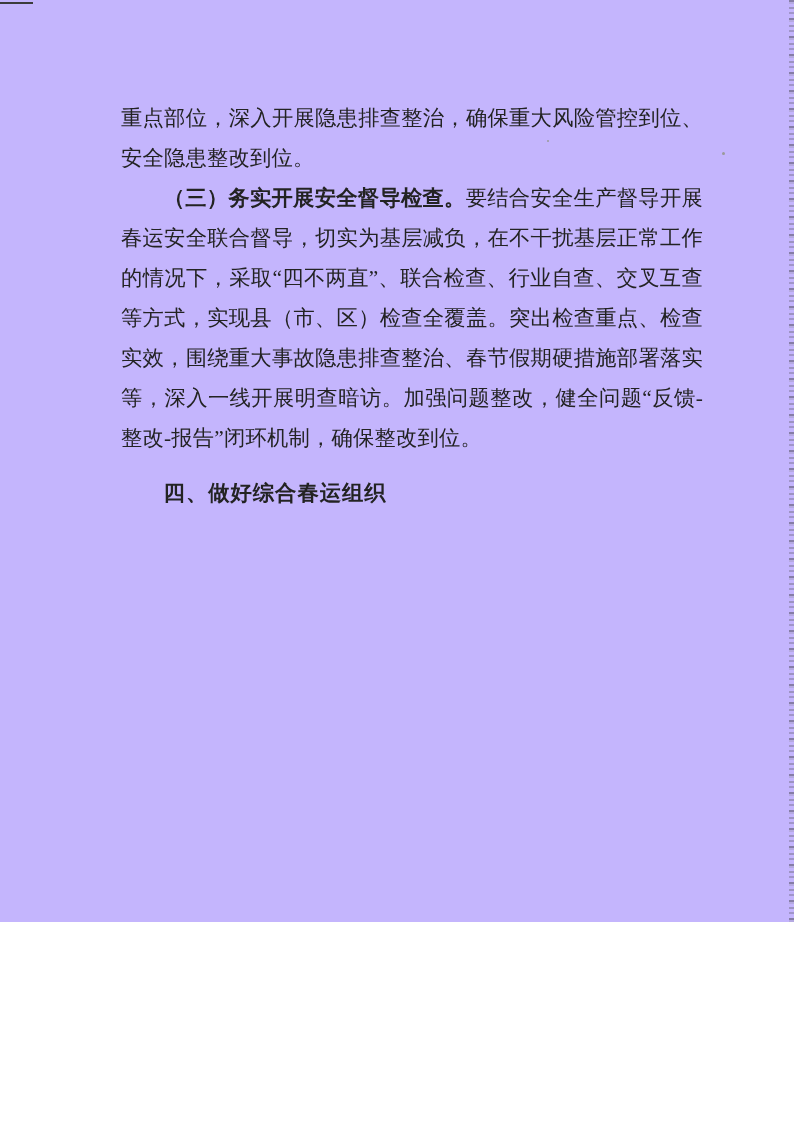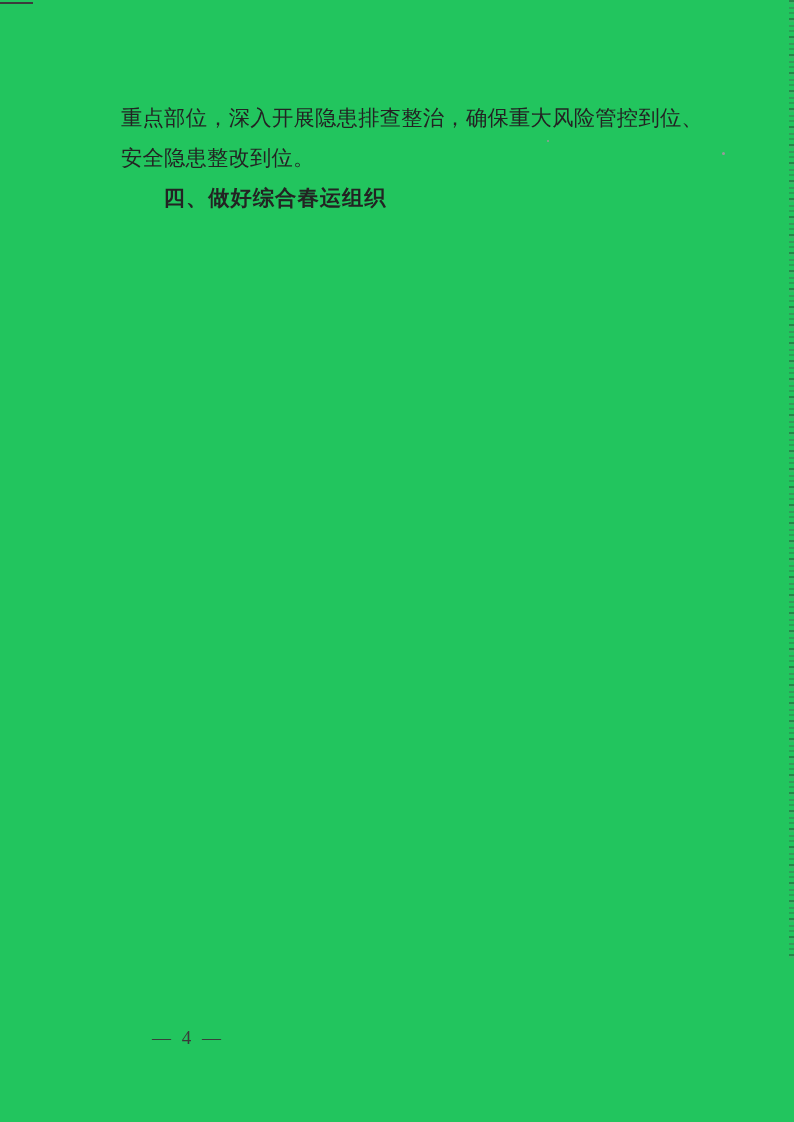--- a/index.html
+++ b/index.html
@@ -3,22 +3,22 @@
 <meta charset="utf-8">
 <style>
   html, body {
     margin: 0;
     padding: 0;
     background: #ffffff;
   }
   .page {
     position: relative;
     width: 794px;
-    height: 1122px;
-    background: #22c55e;
+    height: 922px;
+    background: #c4b5fd;
     overflow: hidden;
     font-family: "Liberation Serif", serif;
     color: #232323;
   }
   
   .doc-body {
     position: absolute;
     left: 121px;
     top: 98px;
     width: 582px;
@@ -29,22 +29,23 @@
     letter-spacing: 0.2px;
   }
   .para {
     margin: 0;
     padding: 0;
     text-indent: 2em;
   }
   .para.no-indent { text-indent: 0; }
   .para.heading {
     font-weight: bold;
-    font-family: Liberation Sans, sans-serif;
+    font-family: Liberation Mono, monospace;
     letter-spacing: 1px;
+    margin-top: 16px;
   }
   .run { font-weight: normal; }
   .run-bold { font-weight: bold; }
   
   .page-number {
     position: absolute;
     left: 152px;
     top: 1027px;
     font-size: 19px;
     letter-spacing: 3px;
@@ -91,17 +92,18 @@
 <div class="page">
 
   <div class="scan-line-topleft"></div>
   <div class="scan-noise-right"></div>
   <div class="speck speck-1"></div>
   <div class="speck speck-2"></div>
   <div class="speck speck-3"></div>
 
   <div class="doc-body">
       <p class="para no-indent"><span class="run">重点部位，深入开展隐患排查整治，确保重大风险管控到位、安全隐患整改到位。</span></p>
+      <p class="para"><span class="run-bold">（三）务实开展安全督导检查。</span><span class="run">要结合安全生产督导开展春运安全联合督导，切实为基层减负，在不干扰基层正常工作的情况下，采取“四不两直”、联合检查、行业自查、交叉互查等方式，实现县（市、区）检查全覆盖。突出检查重点、检查实效，围绕重大事故隐患排查整治、春节假期硬措施部署落实等，深入一线开展明查暗访。加强问题整改，健全问题“反馈-整改-报告”闭环机制，确保整改到位。</span></p>
       <p class="para heading"><span class="run-bold">四、做好综合春运组织</span></p>
     </div>
 
   <div class="page-number">— 4 —</div>
 </div>
 
 </body></html>

